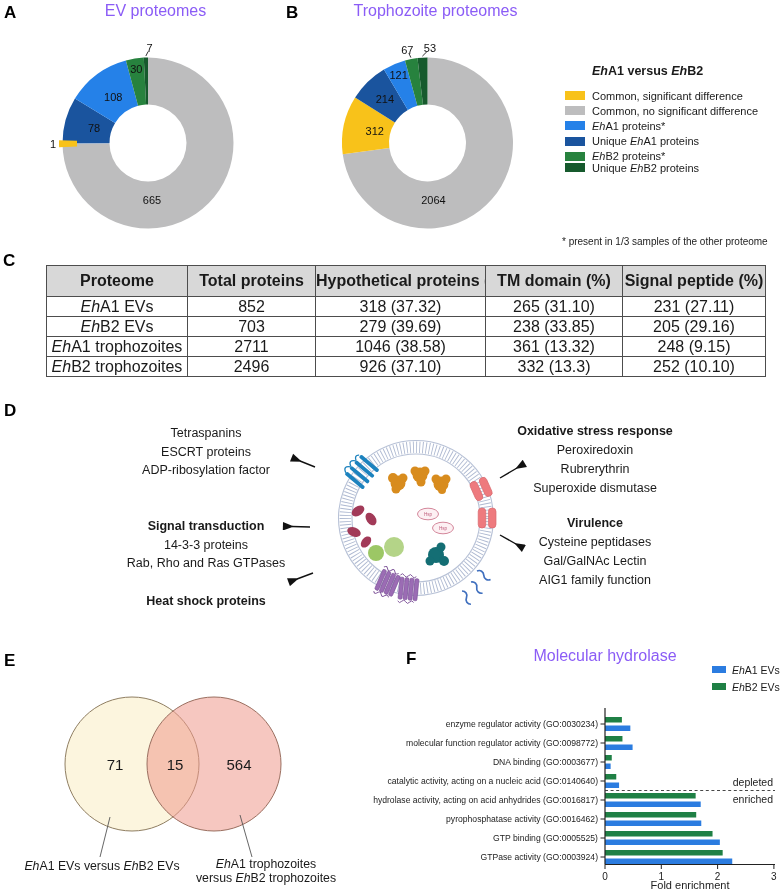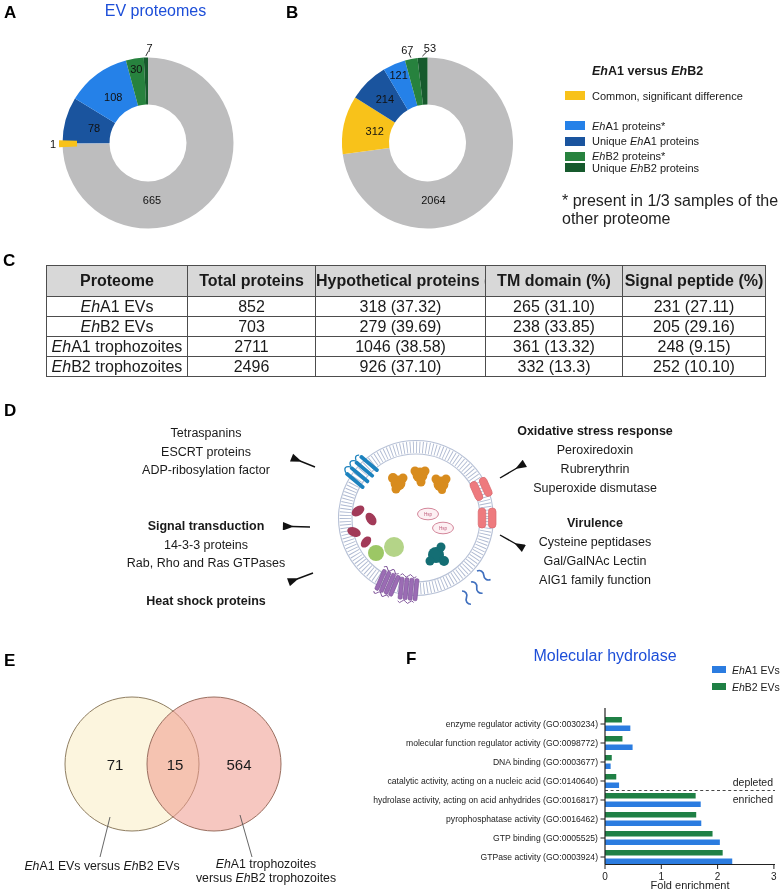--- a/index.html
+++ b/index.html
@@ -1,27 +1,27 @@
 <!DOCTYPE html>
 <html><head>
 <meta charset="utf-8">
 <style>
   html,body{margin:0;padding:0;background:#fff;}
   #fig{position:relative;width:780px;height:892px;background:#fff;font-family:"Liberation Sans",sans-serif;color:#1a1a1a;overflow:hidden;}
   .abs{position:absolute;}
   .panel-letter{font-size:17px;font-weight:bold;color:#000;}
-  .chart-title{font-size:16px;text-align:center;color:#1d4ed8;}
+  .chart-title{font-size:16px;text-align:center;color:#8b5cf6;}
   svg{position:absolute;overflow:visible;}
   .dlab{font-size:11px;fill:#111;font-family:"Liberation Sans",sans-serif;}
   
   .leg-title{font-size:12.5px;font-weight:bold;}
   .leg-item{position:absolute;left:0;height:15px;display:flex;align-items:center;}
   .leg-swatch{width:20px;height:9px;display:inline-block;flex:0 0 20px;}
   .leg-label{font-size:11px;margin-left:7px;white-space:nowrap;}
-  .footnote{font-size:16px;color:#222;}
+  .footnote{font-size:10px;color:#222;margin-top:44px;}
   
   #proteome-table{border-collapse:collapse;table-layout:fixed;width:719px;font-size:16px;}
   #proteome-table td,#proteome-table th{border:1px solid #4d4d4d;text-align:center;padding:0;overflow:hidden;white-space:nowrap;}
   #proteome-table th{background:#d8d8d8;font-weight:bold;height:30px;}
   #proteome-table td{height:19px;}
   
   .dgroup{position:absolute;width:300px;text-align:center;font-size:12.5px;}
   .dgroup .gtitle{font-weight:bold;}
   
   .venn-num{font-size:15px;text-align:center;}
@@ -39,20 +39,21 @@
 <div id="fig">
 
   <div class="abs panel-letter" style="left:4px;top:3px">A</div>
   <div class="abs panel-letter" style="left:286px;top:3px">B</div>
   <div class="abs panel-letter" style="left:3px;top:251px">C</div>
   <div class="abs panel-letter" style="left:4px;top:401px">D</div>
   <div class="abs panel-letter" style="left:4px;top:651px">E</div>
   <div class="abs panel-letter" style="left:406px;top:649px">F</div>
 
   <div class="abs chart-title" style="left:63px;top:2px;width:185px">EV proteomes</div>
+  <div class="abs chart-title" style="left:328px;top:2px;width:215px">Trophozoite proteomes</div>
 
   <svg id="donutA" width="220" height="212" style="left:40px;top:28px">
       <path d="M108,29.5 A85.5,85.5 0 1 1 22.50653977632456,116.05747765121757 L69.50294481156135,115.47617414703949 A38.5,38.5 0 1 0 108,76.5 Z" fill="#BDBDBE"></path>
       <text x="111.97611900341515" y="175.86115086480999" text-anchor="middle" class="dlab">665</text>
       <text x="13.003707379342089" y="119.83927845816184" text-anchor="middle" class="dlab">1</text>
       <path d="M22.501201195907043,115.4532141405928 A85.5,85.5 0 0 1 34.930082250491736,70.60363618402857 L75.09717153969511,95.00865488988421 A38.5,38.5 0 0 0 69.50054088938504,115.20407888202132 Z" fill="#1A549E"></path>
       <text x="54.033904390354195" y="104.04471582849168" text-anchor="middle" class="dlab">78</text>
       <path d="M34.930082250491736,70.60363618402857 A85.5,85.5 0 0 1 85.89529334144862,32.40682871121007 L98.04641863913183,77.80892286996009 A38.5,38.5 0 0 0 75.09717153969511,95.00865488988421 Z" fill="#2581E8"></path>
       <text x="73.21579694987412" y="72.58815648815903" text-anchor="middle" class="dlab">108</text>
       <path d="M85.89529334144862,32.40682871121007 A85.5,85.5 0 0 1 103.77170694660579,29.60461641368066 L106.09603178297453,76.54710797575095 A38.5,38.5 0 0 0 98.04641863913183,77.80892286996009 Z" fill="#27823E"></path>
@@ -77,20 +78,24 @@
       <path d="M97.4658638609756,30.090836113270285 A85.5,85.5 0 0 1 107.49999999999999,29.5 L107.49999999999999,76.5 A38.5,38.5 0 0 0 102.98170477950363,76.76604901006908 Z" fill="#165A2D"></path>
       <text x="109.91582440379375" y="24.164263155123137" text-anchor="middle" class="dlab">53</text>
       <line x1="102.38607076979007" y1="28.15043046837593" x2="106.92155718891713" y2="23.658211354671238" stroke="#333" stroke-width="1"></line>
     </svg>
 
   <div class="abs leg-title" style="left:592px;top:64px"><i>Eh</i>A1 versus <i>Eh</i>B2</div>
   <div class="abs" id="legend-items" style="left:565px;top:88px;width:210px;height:95px">
       <div class="leg-item" style="top: 0px;">
         <span class="leg-swatch" style="background: rgb(248, 194, 26);"></span>
         <span class="leg-label">Common, significant difference</span>
+      </div>
+      <div class="leg-item" style="top: 15.2px;">
+        <span class="leg-swatch" style="background: rgb(189, 189, 190);"></span>
+        <span class="leg-label">Common, no significant difference</span>
       </div>
       <div class="leg-item" style="top: 30.4px;">
         <span class="leg-swatch" style="background: rgb(37, 129, 232);"></span>
         <span class="leg-label"><i>Eh</i>A1 proteins*</span>
       </div>
       <div class="leg-item" style="top: 45.6px;">
         <span class="leg-swatch" style="background: rgb(26, 84, 158);"></span>
         <span class="leg-label">Unique <i>Eh</i>A1 proteins</span>
       </div>
       <div class="leg-item" style="top: 60.8px;">

